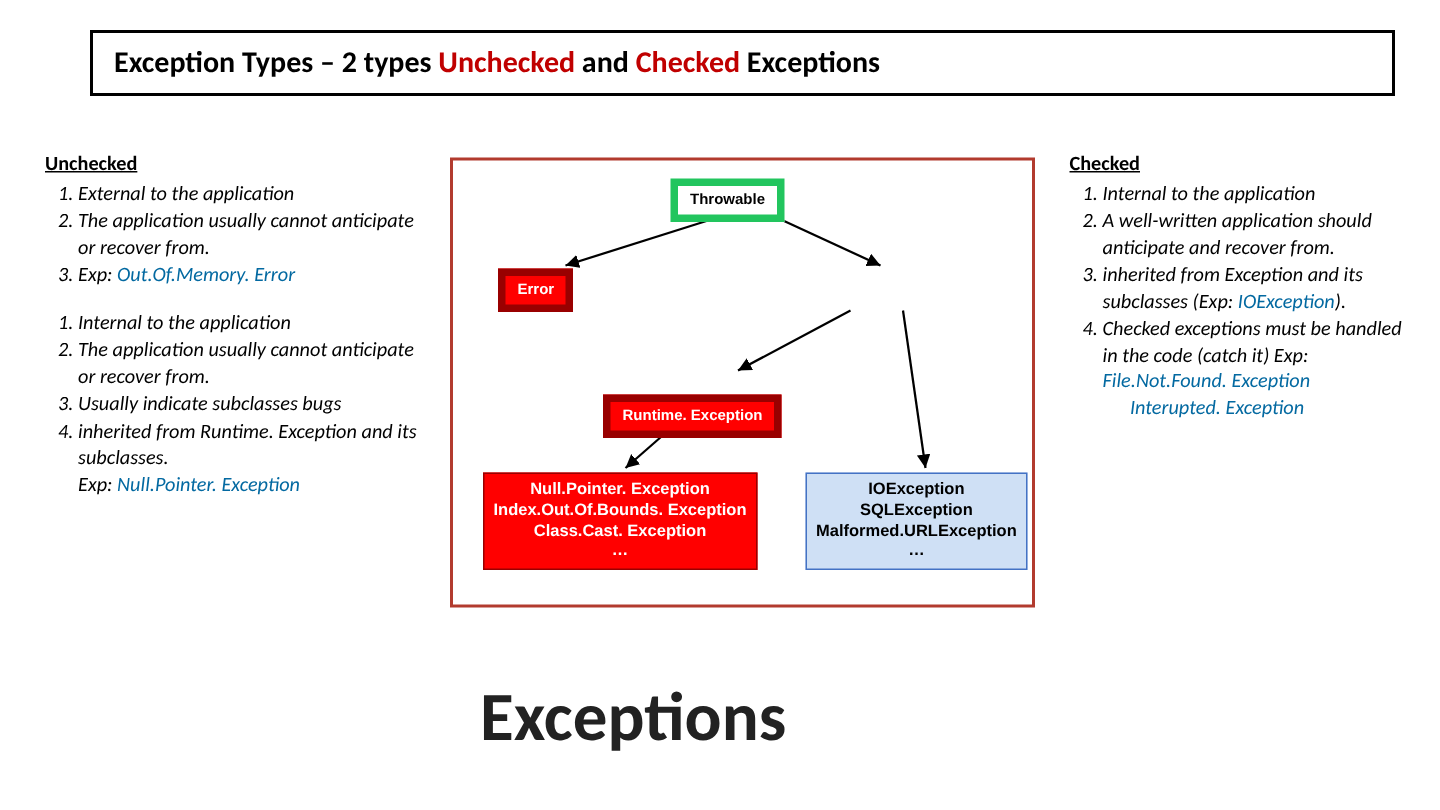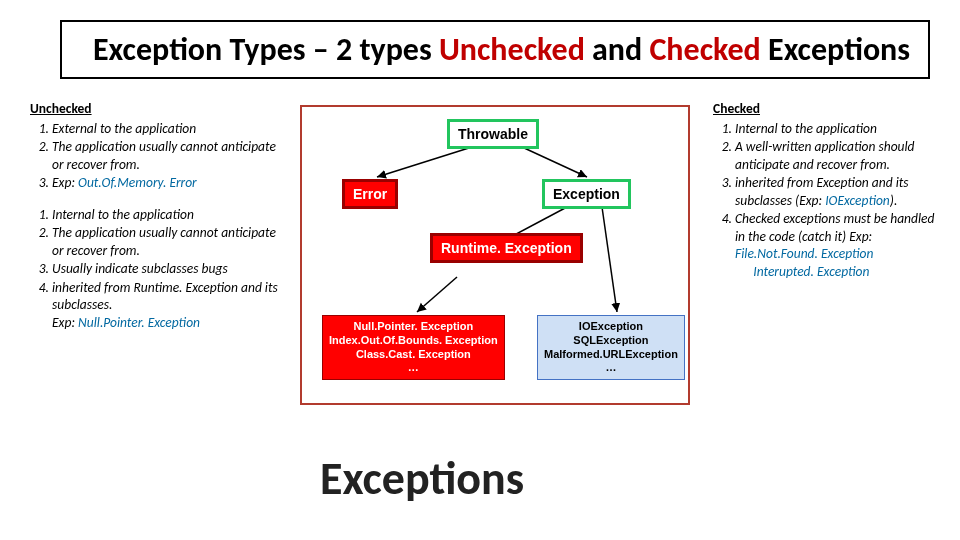--- a/index.html
+++ b/index.html
@@ -8,21 +8,21 @@
     font-family: Calibri, Arial, sans-serif;
     background: #fff;
     position: relative;
   }
   .title-box {
     position: absolute;
     left: 60px; top: 20px; right: 30px;
     border: 2px solid #000;
     padding: 8px 14px;
   }
-  .title-box h1 { font-size: 32px; font-weight: bold; margin-left: 17px; }
+  .title-box h1 { font-size: 20px; font-weight: bold; }
   .title-box .hl { color: #c00000; }
 
   .left-col {
     position: absolute;
     left: 30px; top: 100px; width: 255px;
     font-size: 13.5px; line-height: 1.3;
   }
   .right-col {
     position: absolute;
     right: 22px; top: 100px; width: 225px;
@@ -36,26 +36,26 @@
   .block { margin-bottom: 14px; }
 
   .diagram {
     position: absolute;
     left: 300px; top: 105px; width: 390px; height: 300px;
     border: 2px solid #b23b2e;
     background: #fff;
   }
   .node {
     position: absolute;
-    border: 3px solid #22c55e;
+    border: 5px solid #22c55e;
     background: #fff;
     text-align: center;
     font-family: Arial, sans-serif;
     font-weight: bold;
-    font-size: 14px;
+    font-size: 10px;
     padding: 4px 8px;
   }
   .node.red { background: #ff0000; color: #fff; border-color: #990000; }
   .list-node {
     position: absolute;
     border: 1px solid #000;
     text-align: center;
     font-family: Arial, sans-serif;
     font-weight: bold;
     font-size: 11px;
@@ -135,23 +135,22 @@
     <line x1="220" y1="40" x2="285" y2="70" stroke="#000" stroke-width="1.5" marker-end="url(#arr)"></line>
 
     <line x1="265" y1="100" x2="190" y2="140" stroke="#000" stroke-width="1.5" marker-end="url(#arr)"></line>
 
     <line x1="300" y1="100" x2="315" y2="205" stroke="#000" stroke-width="1.5" marker-end="url(#arr)"></line>
 
     <line x1="155" y1="170" x2="115" y2="205" stroke="#000" stroke-width="1.5" marker-end="url(#arr)"></line>
   </svg>
 
   <div class="node" style="left:145px; top:12px;">Throwable</div>
-  <div class="node red" style="left:40px; top:72px;">Error</div>
-  <div class="node" style="left:240px; top:72px;">Exception</div>
-  <div class="node red" style="left:100px; top:126px;margin-left:28px;">Runtime. Exception</div>
+  <div class="node red" style="left:30px; top:72px;">Error</div>
+  <div class="node red" style="left:100px; top:156px;">Runtime. Exception</div>
 
   <div class="list-node red" style="left:20px; top:208px;">
     <div>Null.Pointer. Exception</div>
     <div>Index.Out.Of.Bounds. Exception</div>
     <div>Class.Cast. Exception</div>
     <div>…</div>
   </div>
 
   <div class="list-node blue" style="left:235px; top:208px;">
     <div>IOException</div>

